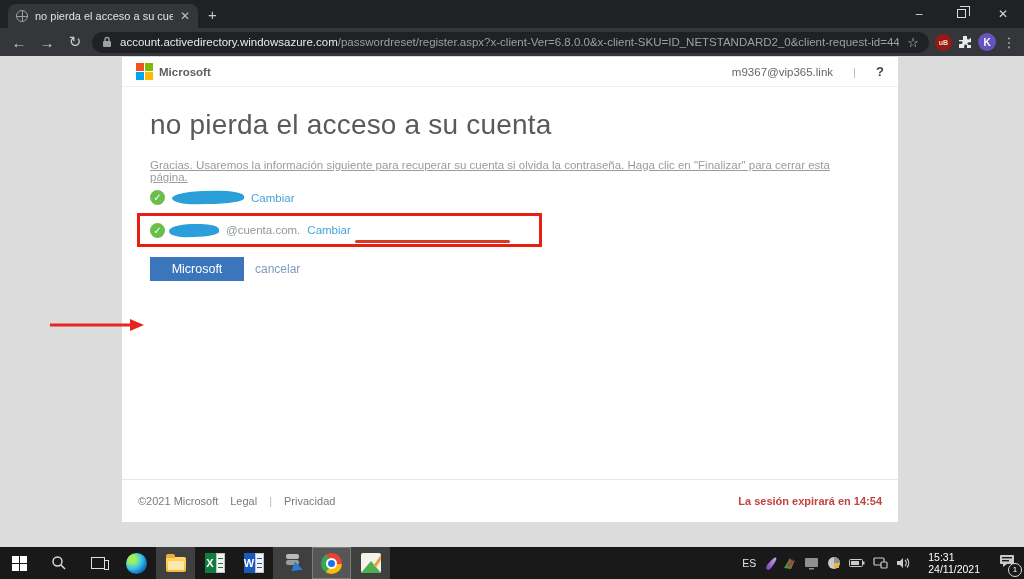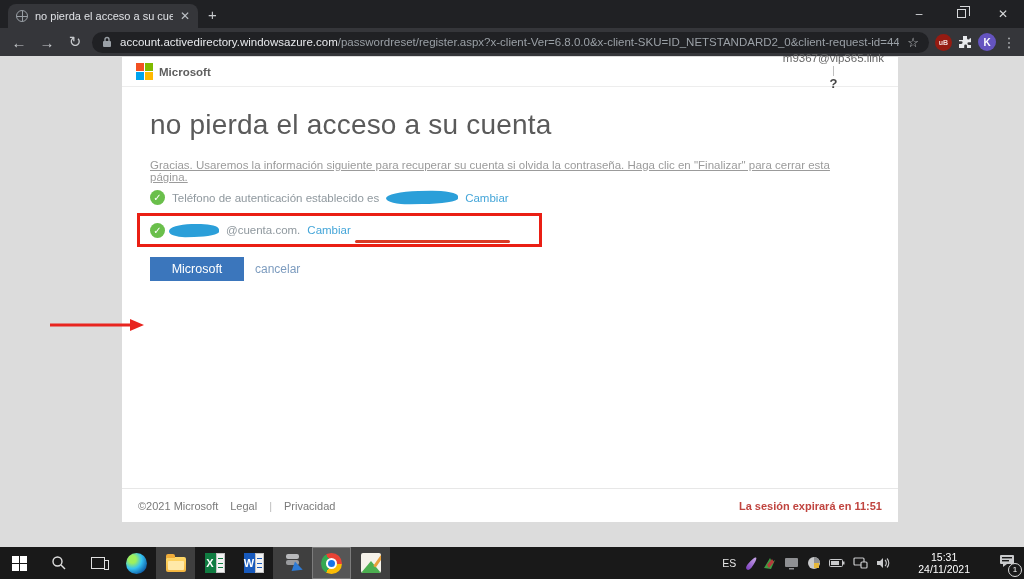--- a/index.html
+++ b/index.html
@@ -33,42 +33,42 @@
   .menu-dots { color:#c7cacd; font-size:13px; width:14px; text-align:center; flex:none; }
 
   
   .viewport { position:absolute; left:0; top:56px; width:1024px; height:491px; background:#dcdcdc; }
   .card { position:absolute; left:122px; top:1px; width:776px; height:465px; background:#fff; }
 
   .card-header { position:absolute; left:0; top:0; width:100%; height:30px; display:flex; align-items:center; padding:0 14px; border-bottom:1px solid #ededed; }
   .ms-logo { display:grid; grid-template-columns:8px 8px; grid-template-rows:8px 8px; gap:1px; margin-right:6px; }
   .ms-logo i { display:block; }
   .ms-brand { font-size:11.5px; color:#5e5e5e; font-weight:bold; }
-  .header-right { margin-left:auto; display:flex; align-items:center; gap:0; font-size:11.5px; color:#666;flex-direction:column; }
+  .header-right { margin-left:auto; display:flex; align-items:center; gap:20px; font-size:11.5px; color:#666; }
   .header-sep { color:#bbb; }
   .help-q { font-weight:bold; color:#444; font-size:13px; }
 
   .page-title { position:absolute; left:28px; top:52px; font-size:28px; font-weight:300; color:#5a5a5a; letter-spacing:.2px; }
   .intro { position:absolute; left:28px; top:102px; font-size:11.5px; color:#9b9b9b; width:700px;text-decoration:underline; }
 
   .status-line { display:flex; align-items:center; gap:7px; font-size:11.5px; color:#8f989e; white-space:nowrap; }
   .line-phone { position:absolute; left:28px; top:133px; }
   .check { width:15px; height:15px; border-radius:50%; background:#6abf4b; color:#fff; font-size:10px; display:flex; align-items:center; justify-content:center; flex:none; }
   .scribble { height:13px; background:#2b9fd9; border-radius:54% 46% 60% 40% / 62% 55% 45% 58%; transform:rotate(-1deg); }
   .scribble-phone { width:72px; }
   .scribble-email { width:50px; margin-left:-3px; }
   .change-link { color:#45a6d9; }
 
   .annotation-box { position:absolute; left:15px; top:156px; width:405px; height:34px; border:3px solid #ea1f14; display:flex; align-items:center; padding-left:10px; }
   .email-underline { position:absolute; left:215px; bottom:1px; width:155px; height:3px; background:#d93a25; border-radius:2px; }
 
   .finish-btn { position:absolute; left:28px; top:200px; width:94px; height:24px; background:#3b76bc; color:#fff; border:none; font-size:12.5px; font-family:"Liberation Sans", sans-serif; }
   .cancel-link { position:absolute; left:133px; top:205px; font-size:12px; color:#7d9cbf; }
 
-  .card-footer { position:absolute; left:0; bottom:0; width:100%; height:34px; border-top:1px solid #e7e7e7; display:flex; align-items:center; padding:4px 16px; font-size:11px; color:#7a7a7a; }
+  .card-footer { position:absolute; left:0; bottom:0; width:100%; height:43px; border-top:1px solid #e7e7e7; display:flex; align-items:center; padding:4px 16px; font-size:11px; color:#7a7a7a; }
   .foot-left { display:flex; gap:12px; align-items:center; }
   .foot-sep { color:#bbb; }
   .session-expire { margin-left:auto; color:#c0443f; font-weight:bold; font-size:11px; }
 
   .red-arrow { position:absolute; left:50px; top:262px; }
 
   
   .taskbar { position:absolute; left:0; top:547px; width:1024px; height:32px; background:#191919; display:flex; align-items:stretch; }
   .tb-btn { width:39px; display:flex; align-items:center; justify-content:center; flex:none; }
   .tb-open { background:#3f3f3f; }
@@ -97,21 +97,21 @@
   .chrome-ball::after { content:""; position:absolute; left:7px; top:7px; width:7px; height:7px; border-radius:50%; background:#1a73e8; }
   .photo-icon { width:20px; height:20px; background:#f5f2ea; border-radius:2px; position:relative; overflow:hidden; }
   .photo-icon::before { content:""; position:absolute; left:0; bottom:0; width:0; height:0; border-left:10px solid transparent; border-right:10px solid transparent; border-bottom:12px solid #4caf50; }
   .photo-icon::after { content:""; position:absolute; right:1px; top:1px; width:3px; height:14px; background:#e8a13c; transform:rotate(35deg); border-radius:1px; }
 
   .tb-right { margin-left:auto; display:flex; align-items:center; gap:9px; padding-right:8px; }
   .tb-lang { color:#e6e6e6; font-size:10.5px; margin-right:4px; }
   .tray { display:flex; align-items:center; gap:8px; }
   .feather { width:5px; height:15px; background:linear-gradient(#c9a7e8, #7d3fc0); border-radius:50% 50% 50% 50%/70% 70% 30% 30%; transform:rotate(38deg); }
   .tray svg { display:block; }
-  .clock { color:#fff; font-size:10.5px; line-height:12px; text-align:center; margin:0 18px; }
+  .clock { color:#fff; font-size:10.5px; line-height:12px; text-align:left; margin:0 8px; }
   .notif { position:relative; margin-left:2px; }
   .notif-badge { position:absolute; right:-6px; bottom:-4px; width:14px; height:14px; border-radius:50%; border:1px solid #dadada; background:#191919; color:#fff; font-size:8px; display:flex; align-items:center; justify-content:center; }
 </style>
 </head>
 <body>
 
 <div class="titlebar">
   <div class="tab">
     <span class="tab-favicon"></span>
     <span class="tab-title">no pierda el acceso a su cuenta</span>
@@ -161,21 +161,20 @@
         <span class="header-sep">|</span>
         <span class="help-q">?</span>
       </span>
     </div>
 
     <h1 class="page-title">no pierda el acceso a su cuenta</h1>
     <p class="intro">Gracias. Usaremos la información siguiente para recuperar su cuenta si olvida la contraseña. Haga clic en "Finalizar" para cerrar esta página.</p>
 
     <div class="status-line line-phone">
       <span class="check">✓</span>
-      <span>Teléfono de autenticación establecido es</span>
       <span class="scribble scribble-phone"></span>
       <a class="change-link">Cambiar</a>
     </div>
 
     <div class="annotation-box">
       <div class="status-line">
         <span class="check">✓</span>
         <span class="scribble scribble-email"></span>
         <span>@cuenta.com.</span>
         <a class="change-link">Cambiar</a>
@@ -186,21 +185,21 @@
     <button class="finish-btn">Microsoft</button>
     <a class="cancel-link">cancelar</a>
 
     <div class="card-footer">
       <span class="foot-left">
         <span>©2021 Microsoft</span>
         <a>Legal</a>
         <span class="foot-sep">|</span>
         <a>Privacidad</a>
       </span>
-      <span class="session-expire">La sesión expirará en 11:51</span>
+      <span class="session-expire">La sesión expirará en 14:54</span>
     </div>
   </div>
 
   <svg class="red-arrow" width="95" height="14" viewBox="0 0 95 14">
     <line x1="0" y1="7" x2="80" y2="7" stroke="#e8251f" stroke-width="3"></line>
     <polygon points="80,1 94,7 80,13" fill="#e8251f"></polygon>
   </svg>
 </div>
 
 <div class="taskbar">

